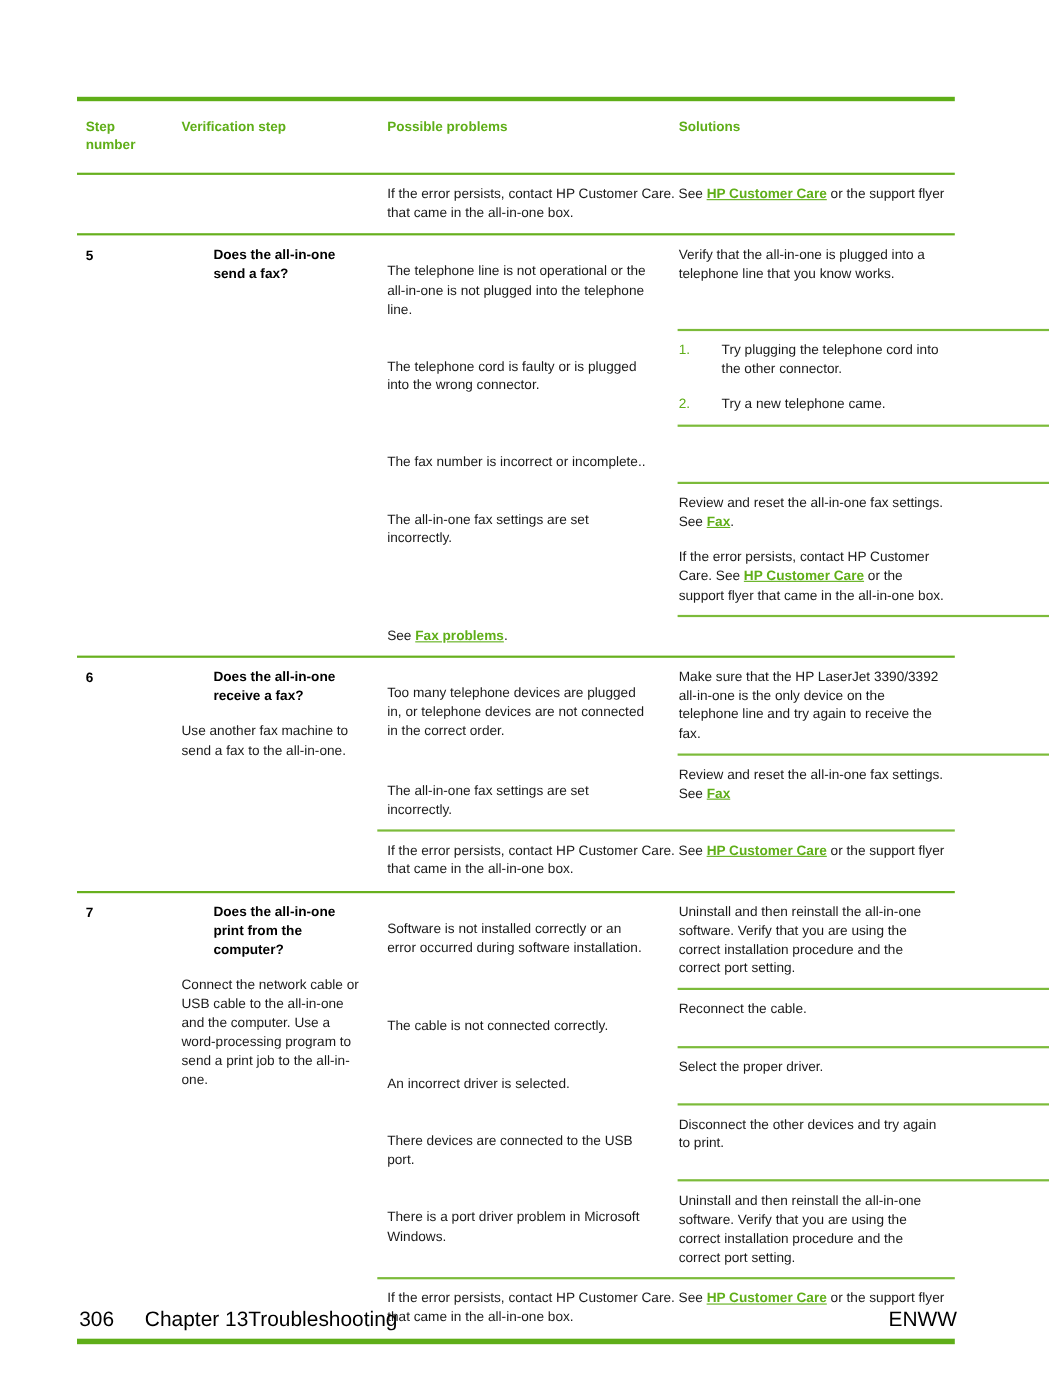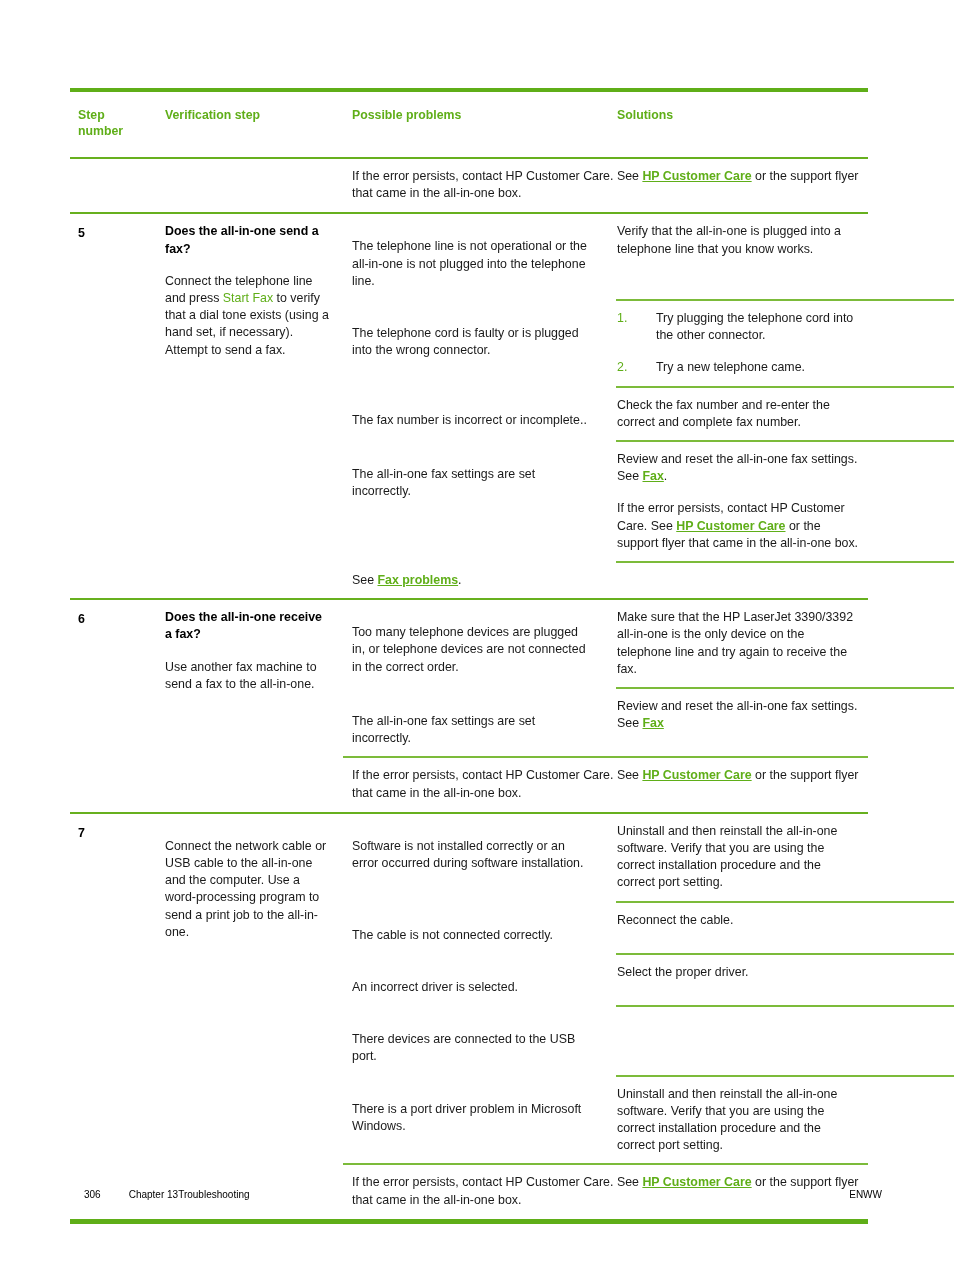--- a/index.html
+++ b/index.html
@@ -100,20 +100,21 @@
     font-weight: bold;
     line-height: 17.2px;
     color: #000;
   }
   .q-bold {
     font-weight: bold;
     font-size: 12.4px;
     line-height: 17.2px;
     color: #000;
     display: block;
+    margin-left: 29px;
   }
   .q-desc {
     display: block;
     margin-top: 15px;
     font-size: 12.4px;
     line-height: 17.2px;
     color: #1a1a1a;
   }
 
   .xref {
@@ -148,27 +149,27 @@
     left: 0;
     top: 0;
     color: #5fae18;
     font-size: 12.4px;
     line-height: 17.2px;
   }
 
   
   .footer {
     position: absolute;
-    left: 84px;
+    left: 72px;
     top: 1189px;
     width: 798px;
     display: flex;
     align-items: center;
     justify-content: space-between;
-    font-size: 10px;
+    font-size: 19px;
     color: #000;
   }
   .footer-left { display: flex; align-items: baseline; }
   .footer-left .pg   { margin-right: 28px; }
   .footer-left .chap { }
 </style>
 </head>
 <body>
 
 <div class="page">
@@ -195,21 +196,20 @@
     </div>
 
     <div class="rule-full"></div>
 
     <div class="row">
       <div class="c-step">
         <span class="step-num">5</span>
       </div>
       <div class="c-verify">
         <span class="q-bold">Does the all-in-one send a fax?</span>
-        <span class="q-desc"><span>Connect the telephone line and press </span><span class="uictl">Start Fax</span><span> to verify that a dial tone exists (using a hand set, if necessary). Attempt to send a fax.</span></span>
       </div>
 
       <div class="pairs">
 
         <div class="pair">
           <div class="c-problem body-txt">The telephone line is not operational or the all-in-one is not plugged into the telephone line.</div>
           <div class="c-solution body-txt">
             <div class="para">Verify that the all-in-one is plugged into a telephone line that you know works.</div>
           </div>
         </div>
@@ -221,23 +221,20 @@
             <ol class="num">
               <li><span class="mk">1.</span><span>Try plugging the telephone cord into the other connector.</span></li>
               <li><span class="mk">2.</span><span>Try a new telephone came.</span></li>
             </ol>
           </div>
         </div>
         <div class="rule-inset"></div>
 
         <div class="pair">
           <div class="c-problem body-txt">The fax number is incorrect or incomplete..</div>
-          <div class="c-solution body-txt">
-            <div class="para">Check the fax number and re-enter the correct and complete fax number.</div>
-          </div>
         </div>
         <div class="rule-inset"></div>
 
         <div class="pair">
           <div class="c-problem body-txt">The all-in-one fax settings are set incorrectly.</div>
           <div class="c-solution body-txt">
             <div class="para"><span>Review and reset the all-in-one fax settings. See </span><a class="xref" href="#">Fax</a><span>.</span></div>
             <div class="para"><span>If the error persists, contact HP Customer Care. See </span><a class="xref" href="#">HP Customer Care</a><span> or the support flyer that came in the all-in-one box.</span></div>
           </div>
         </div>
@@ -287,20 +284,21 @@
       <div class="c-span body-txt"><span>If the error persists, contact HP Customer Care. See </span><a class="xref" href="#">HP Customer Care</a><span> or the support flyer that came in the all-in-one box.</span></div>
     </div>
 
     <div class="rule-full"></div>
 
     <div class="row">
       <div class="c-step">
         <span class="step-num">7</span>
       </div>
       <div class="c-verify">
+        <span class="q-bold">Does the all-in-one print from the computer?</span>
         <span class="q-desc">Connect the network cable or USB cable to the all-in-one and the computer. Use a word-processing program to send a print job to the all-in-one.</span>
       </div>
 
       <div class="pairs">
         <div class="pair">
           <div class="c-problem body-txt">Software is not installed correctly or an error occurred during software installation.</div>
           <div class="c-solution body-txt">
             <div class="para">Uninstall and then reinstall the all-in-one software. Verify that you are using the correct installation procedure and the correct port setting.</div>
           </div>
         </div>
@@ -317,20 +315,23 @@
         <div class="pair">
           <div class="c-problem body-txt">An incorrect driver is selected.</div>
           <div class="c-solution body-txt">
             <div class="para">Select the proper driver.</div>
           </div>
         </div>
         <div class="rule-inset"></div>
 
         <div class="pair">
           <div class="c-problem body-txt">There devices are connected to the USB port.</div>
+          <div class="c-solution body-txt">
+            <div class="para">Disconnect the other devices and try again to print.</div>
+          </div>
         </div>
         <div class="rule-inset"></div>
 
         <div class="pair">
           <div class="c-problem body-txt">There is a port driver problem in Microsoft Windows.</div>
           <div class="c-solution body-txt">
             <div class="para">Uninstall and then reinstall the all-in-one software. Verify that you are using the correct installation procedure and the correct port setting.</div>
           </div>
         </div>
       </div>

